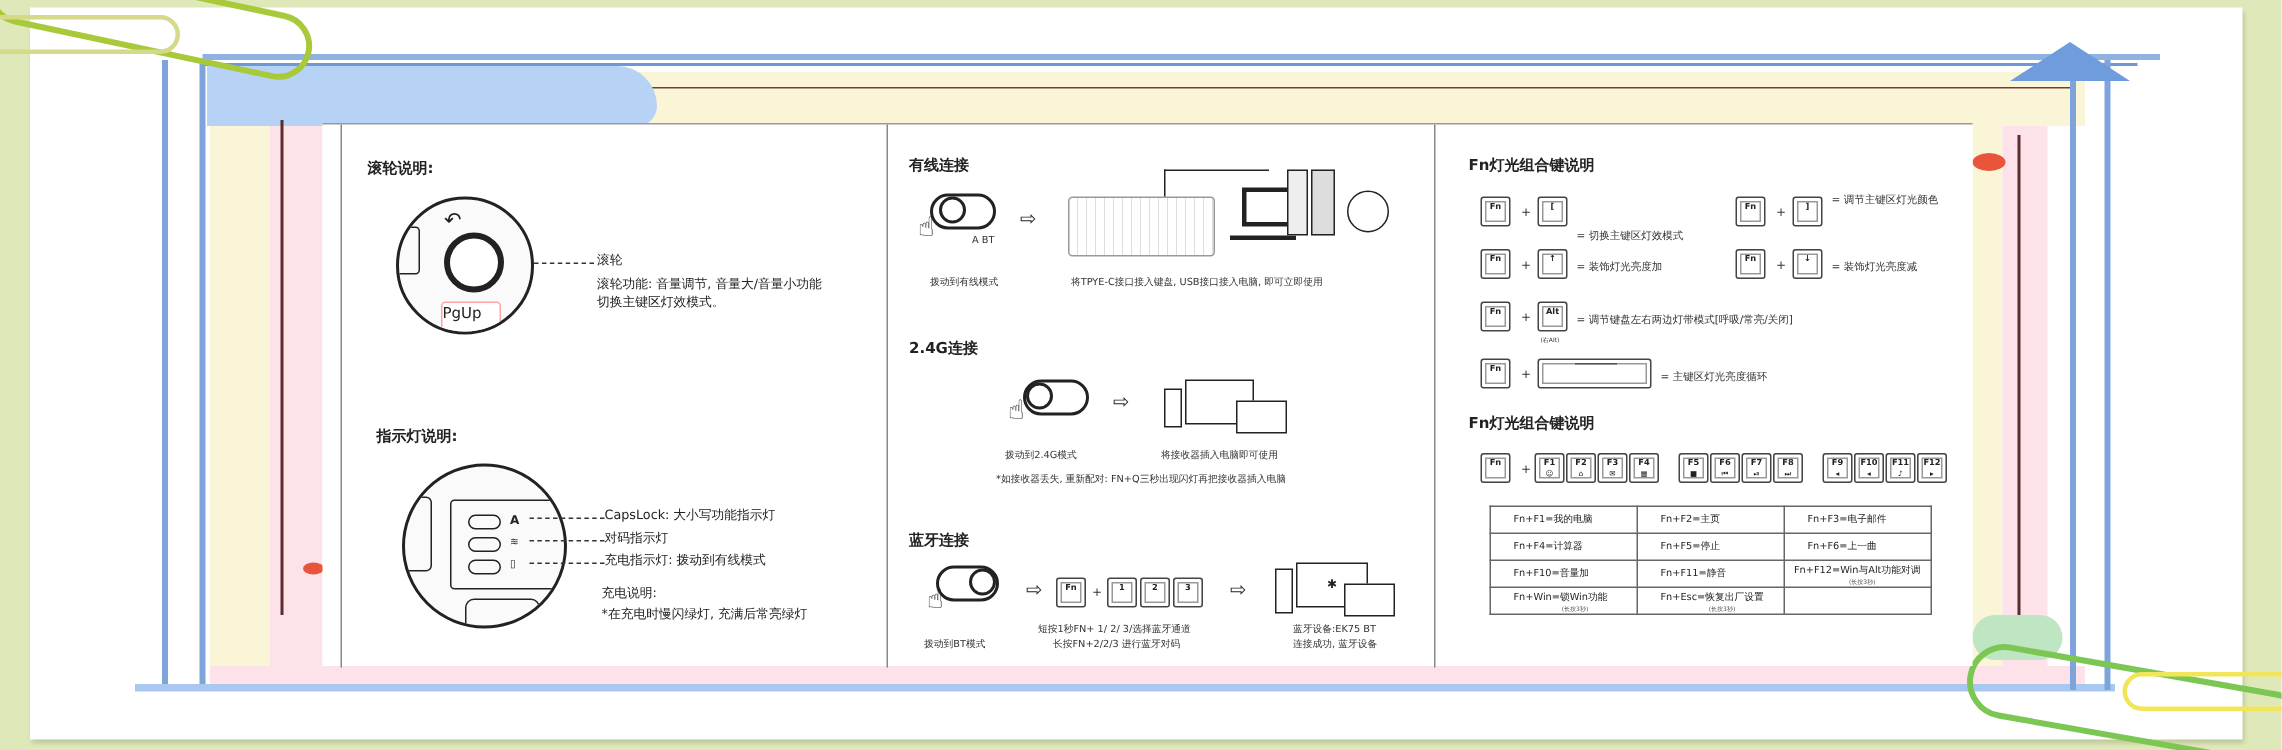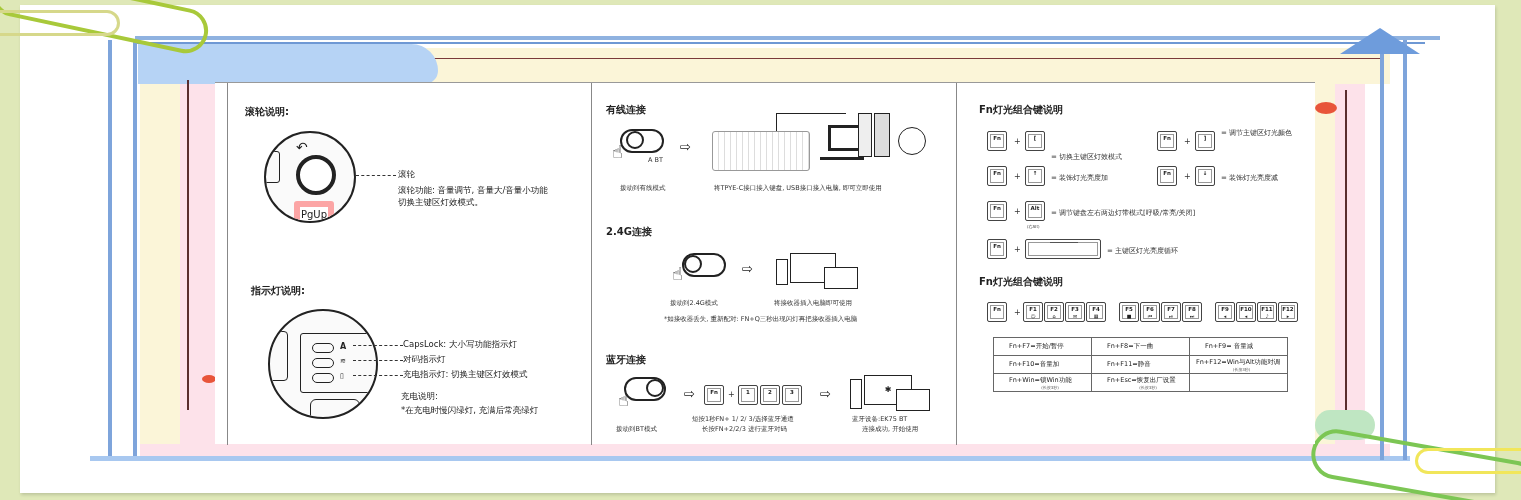--- a/index.html
+++ b/index.html
@@ -55,21 +55,21 @@
 <div class="frame-stripe" style="left:1415px;top:448px;width:120px;height:26px;border:3px solid #f1e65a;border-radius:20px"></div>
 <div class="frame-stripe" style="left:1340px;top:28px;width:0;height:0;border-left:40px solid transparent;border-right:40px solid transparent;border-bottom:26px solid #6e9cdc"></div>
 
 <div class="panel">
 
   <div class="col" style="left:12px;width:364px">
     <div class="h" style="left:17px;top:22px">滚轮说明:</div>
     <div class="circle" style="left:36px;top:48px;width:92px;height:92px">
       <div style="position:absolute;left:30px;top:22px;width:40px;height:40px;border:4px solid #222;border-radius:50%;background:#fff"></div>
       <div style="position:absolute;left:30px;top:6px;font-size:14px">↶</div>
-      <div style="position:absolute;left:28px;top:68px;width:40px;height:28px;border:6px solid #fca5a5;border-radius:3px;background:#fff;font-size:10px;text-align:center;padding-top:2px">PgUp</div>
+      <div style="position:absolute;left:28px;top:68px;width:40px;height:28px;border:1px solid #fca5a5;border-radius:3px;background:#fff;font-size:10px;text-align:left;padding-top:2px">PgUp</div>
       <div style="position:absolute;left:-6px;top:18px;width:20px;height:32px;border:1px solid #222;border-radius:3px"></div>
     </div>
     <div class="dash" style="left:128px;top:92px;width:40px"></div>
     <div class="t" style="left:170px;top:84px">滚轮</div>
     <div class="t" style="left:170px;top:100px">滚轮功能: 音量调节, 音量大/音量小功能</div>
     <div class="t" style="left:170px;top:112px">切换主键区灯效模式。</div>
 
     <div class="h" style="left:23px;top:201px">指示灯说明:</div>
     <div class="circle" style="left:40px;top:226px;width:110px;height:110px">
       <div style="position:absolute;left:30px;top:22px;width:80px;height:60px;border:1px solid #222;border-radius:3px"></div>
@@ -80,21 +80,21 @@
       <div style="position:absolute;left:70px;top:46px;font-size:7px">≋</div>
       <div style="position:absolute;left:70px;top:61px;font-size:7px">▯</div>
       <div style="position:absolute;left:-4px;top:20px;width:22px;height:50px;border:1px solid #222;border-radius:4px"></div>
       <div style="position:absolute;left:40px;top:88px;width:50px;height:30px;border:1px solid #222;border-radius:6px"></div>
     </div>
     <div class="dash" style="left:125px;top:262px;width:50px"></div>
     <div class="dash" style="left:125px;top:277px;width:50px"></div>
     <div class="dash" style="left:125px;top:292px;width:50px"></div>
     <div class="t" style="left:175px;top:254px">CapsLock: 大小写功能指示灯</div>
     <div class="t" style="left:175px;top:269px">对码指示灯</div>
-    <div class="t" style="left:175px;top:284px">充电指示灯: 切换主键区灯效模式</div>
+    <div class="t" style="left:175px;top:284px">充电指示灯: 拨动到有线模式</div>
     <div class="t" style="left:173px;top:306px">充电说明:</div>
     <div class="t" style="left:173px;top:320px">*在充电时慢闪绿灯, 充满后常亮绿灯</div>
   </div>
 
   <div class="col" style="left:376px;width:365px">
     <div class="h" style="left:14px;top:20px">有线连接</div>
     <div style="position:absolute;left:28px;top:46px;width:44px;height:24px;border:2px solid #222;border-radius:14px"></div>
     <div style="position:absolute;left:34px;top:48px;width:18px;height:18px;border:2px solid #222;border-radius:50%"></div>
     <div style="position:absolute;left:20px;top:58px;font-size:18px">☝</div>
     <div class="s" style="left:56px;top:72px"><span>A</span> <span>BT</span></div>
@@ -139,22 +139,22 @@
       </div>
     <div class="key" style="left:190px;top:302px">
         <span>3</span>
       </div>
     <div class="s" style="left:100px;top:331px">短按1秒FN+ 1/ 2/ 3/选择蓝牙通道</div>
     <div class="s" style="left:110px;top:341px">长按FN+2/2/3 进行蓝牙对码</div>
     <div class="arrow" style="left:228px;top:303px">⇨</div>
     <div style="position:absolute;left:258px;top:296px;width:12px;height:30px;border:1px solid #222"></div>
     <div style="position:absolute;left:272px;top:292px;width:48px;height:30px;border:1px solid #222;font-size:8px;text-align:center;line-height:28px">✱</div>
     <div style="position:absolute;left:304px;top:306px;width:34px;height:22px;border:1px solid #222;background:#fff"></div>
-    <div class="s" style="left:260px;top:331px">蓝牙设备:EK75 BT</div>
-    <div class="s" style="left:270px;top:341px">连接成功, 开始使用</div>
+    <div class="s" style="left:270px;top:331px">蓝牙设备:EK75 BT</div>
+    <div class="s" style="left:270px;top:341px">连接成功, 蓝牙设备</div>
   </div>
 
   <div class="col" style="left:741px;width:359px">
     <div class="h" style="left:22px;top:20px">Fn灯光组合键说明</div>
 
     <div class="key" style="left:30px;top:48px">
         <span>Fn</span>
       </div>
     <div class="plus" style="left:57px;top:54px">+</div>
     <div class="key" style="left:68px;top:48px">
@@ -257,24 +257,29 @@
         <span>F11</span>
         <span class="sub">♪</span>
       </div>
     <div class="key" style="left:321px;top:219px">
         <span>F12</span>
         <span class="sub">▸</span>
       </div>
 
     <table class="fn" style="left:36px;top:254px">
       <tbody>
+          <tr>
+        <td>Fn+F1=我的电脑</td>
+        <td>Fn+F2=主页</td>
+        <td>Fn+F3=电子邮件</td>
+      </tr>
       <tr>
-        <td>Fn+F7=开始/暂停</td>
-        <td>Fn+F8=下一曲</td>
-        <td>Fn+F9= 音量减</td>
+        <td>Fn+F4=计算器</td>
+        <td>Fn+F5=停止</td>
+        <td>Fn+F6=上一曲</td>
       </tr>
       <tr>
         <td>Fn+F10=音量加</td>
         <td>Fn+F11=静音</td>
         <td style="padding-left:6px"><span>Fn+F12=Win与Alt功能对调</span><small>(长按3秒)</small></td>
       </tr>
       <tr>
         <td><span>Fn+Win=锁Win功能</span><small>(长按3秒)</small></td>
         <td><span>Fn+Esc=恢复出厂设置</span><small>(长按3秒)</small></td>
         <td></td>

